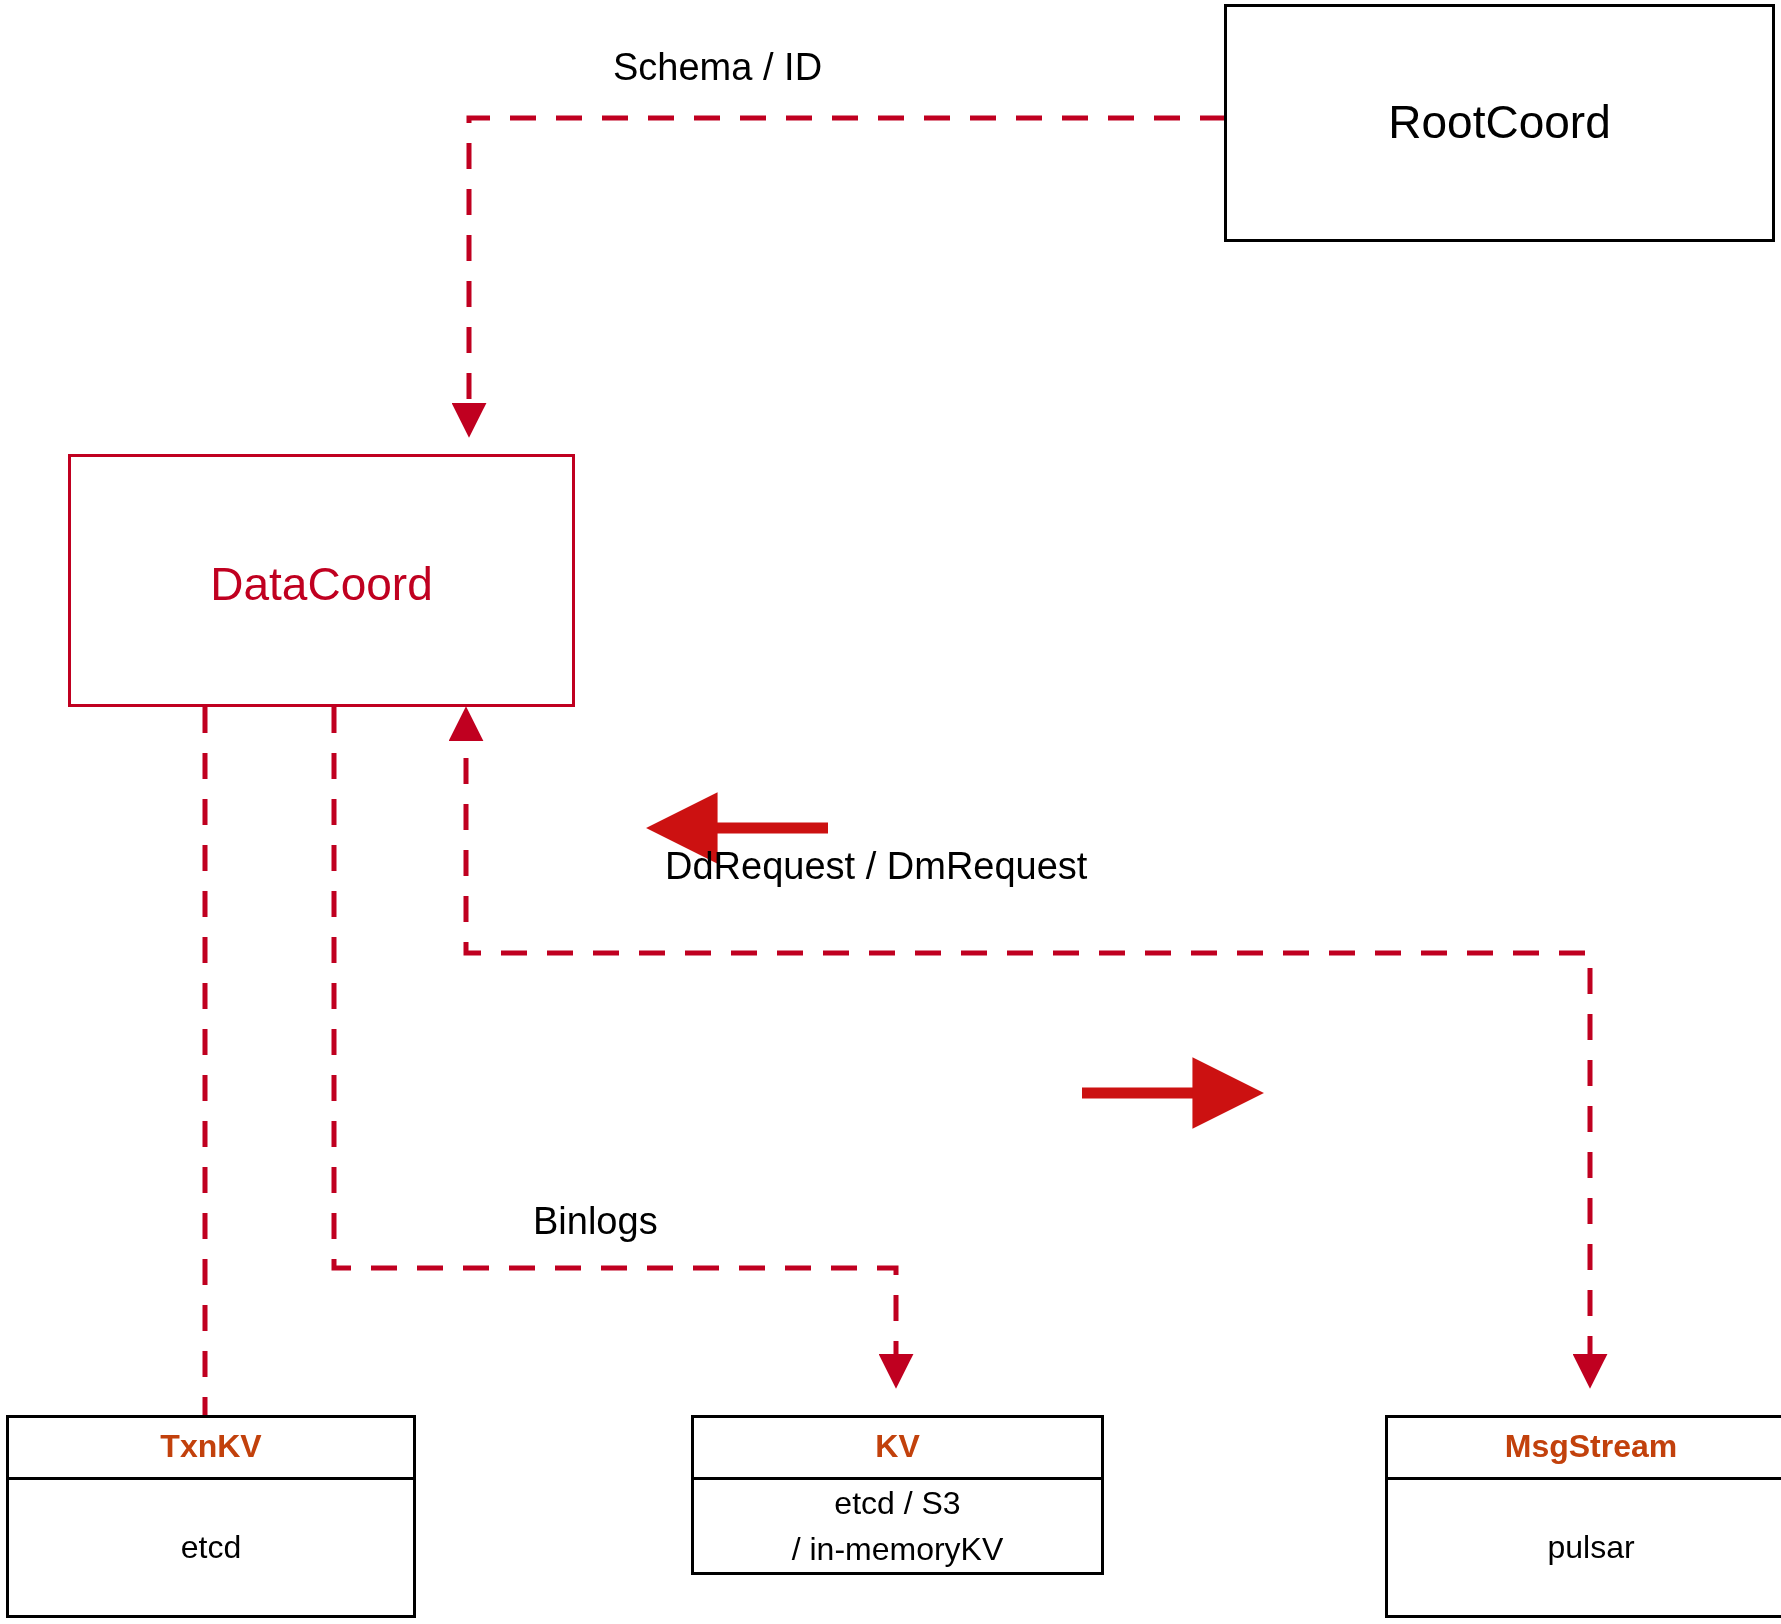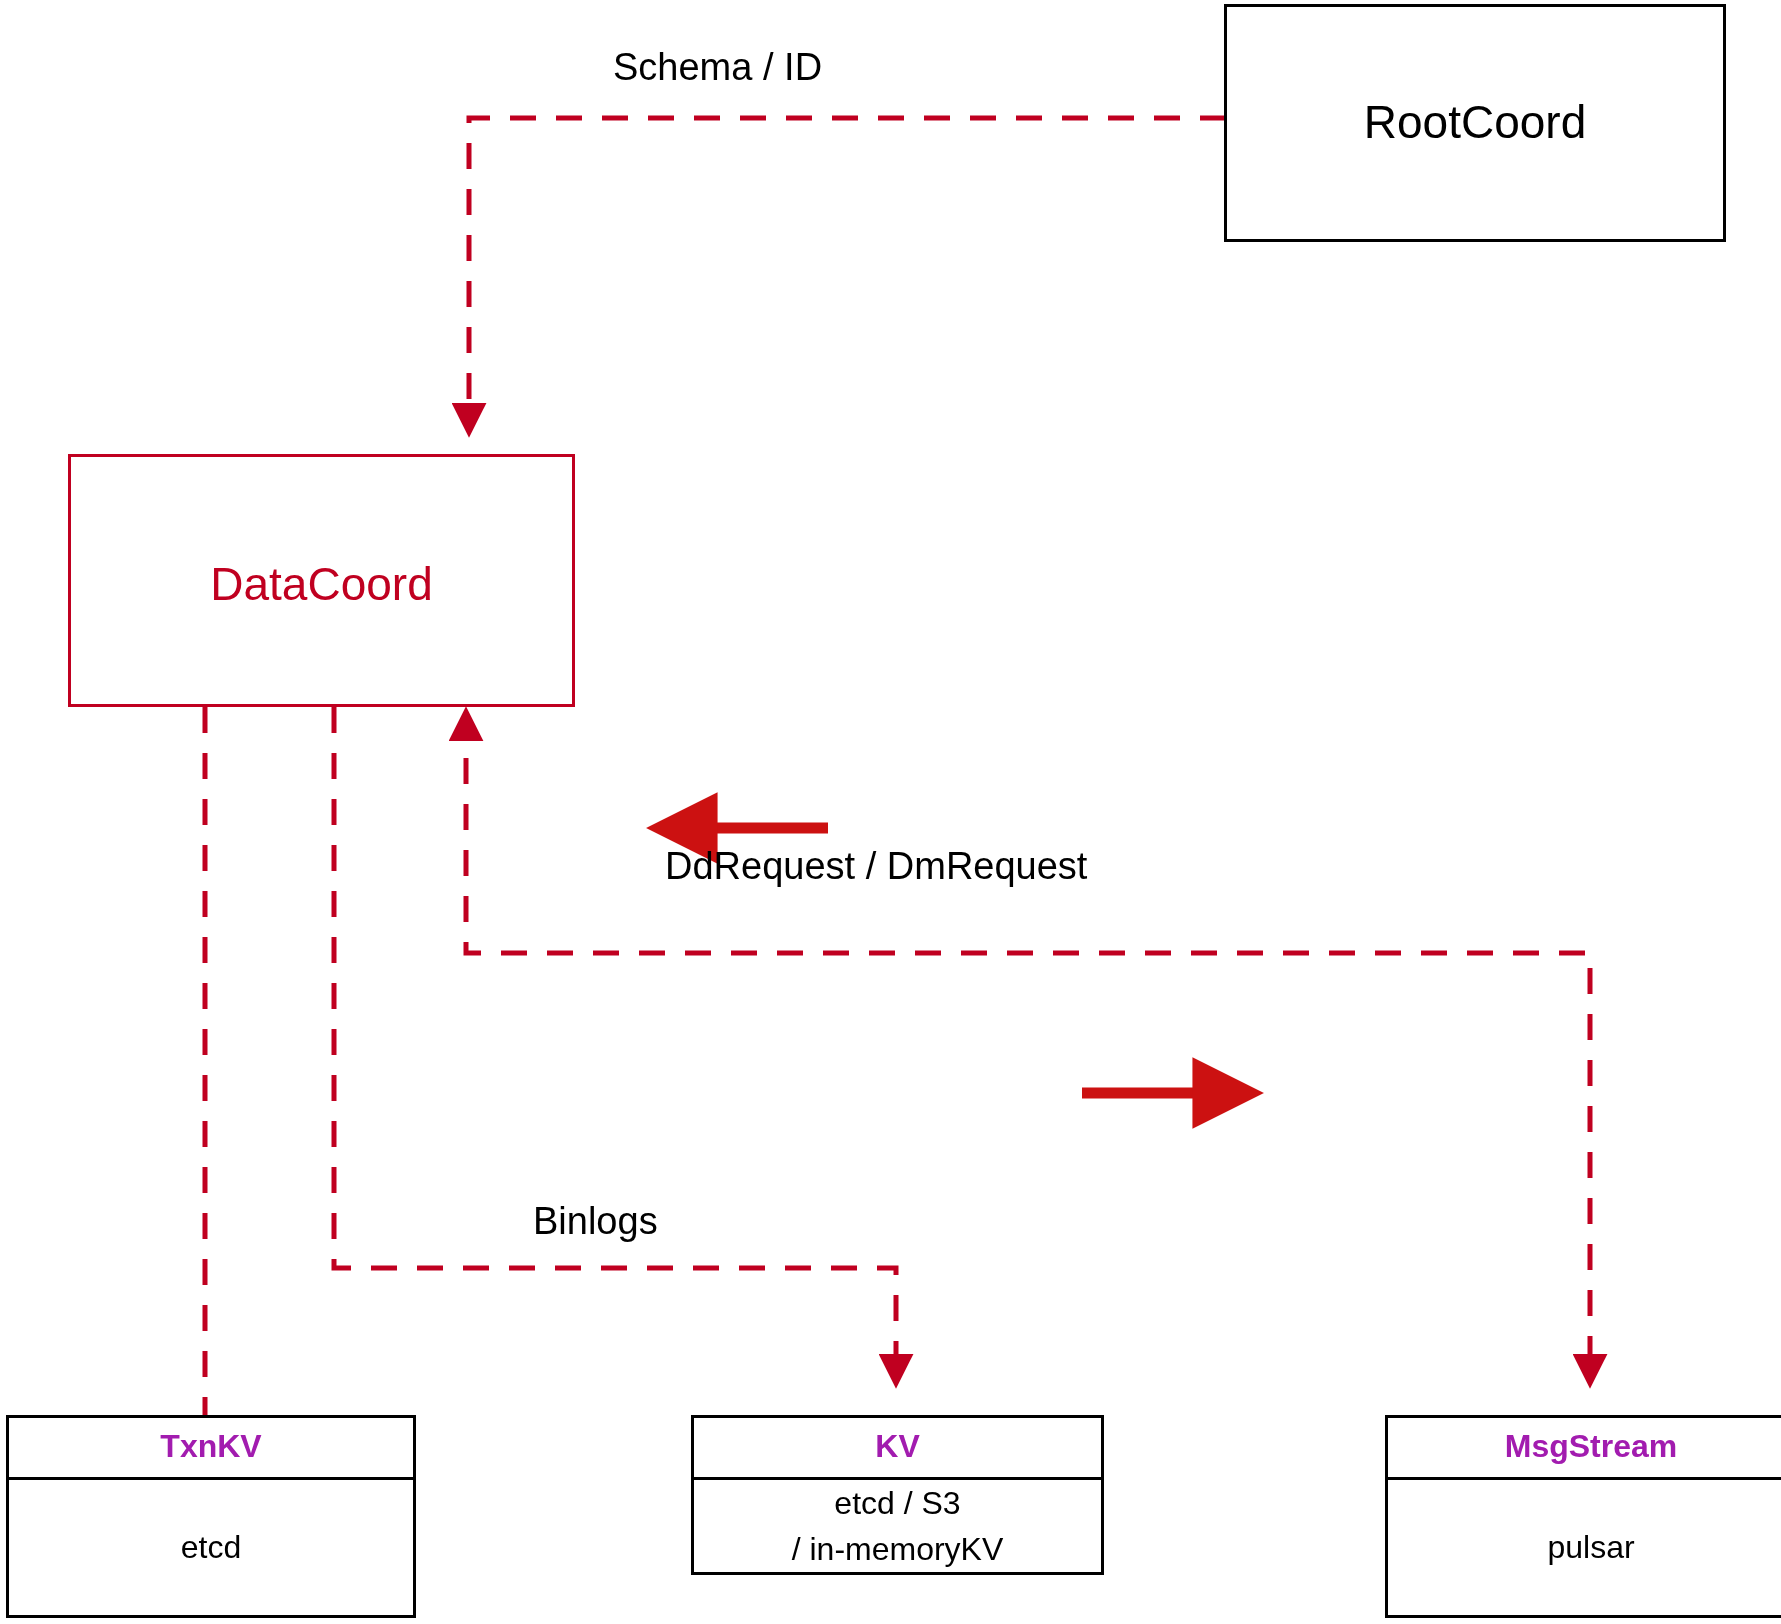--- a/index.html
+++ b/index.html
@@ -53,21 +53,21 @@
     position: absolute;
     box-sizing: border-box;
     background: #ffffff;
     border: 3px solid #000000;
     display: flex;
     flex-direction: column;
   }
   .store-title {
     font-size: 32px;
     font-weight: bold;
-    color: #a21caf;
+    color: #c2410c;
     text-align: center;
     padding: 10px 0 12px 0;
     border-bottom: 3px solid #000000;
     box-sizing: border-box;
     height: 62px;
   }
   .store-body {
     flex: 1;
     display: flex;
     flex-direction: column;
@@ -106,21 +106,21 @@
 
     <path d="M 205 707 L 205 1418" fill="none" stroke="#c00020" stroke-width="5" stroke-dasharray="26 20"></path>
 
     <path d="M 334 707 L 334 1268 L 896 1268 L 896 1383" fill="none" stroke="#c00020" stroke-width="5" stroke-dasharray="26 20" marker-end="url(#arrow-red)"></path>
 
     <line x1="828" y1="828" x2="658" y2="828" stroke="#cc1111" stroke-width="11" marker-end="url(#arrow-solid)"></line>
 
     <line x1="1082" y1="1093" x2="1252" y2="1093" stroke="#cc1111" stroke-width="11" marker-end="url(#arrow-solid)"></line>
   </svg>
 
-  <div class="node-box box-black" style="left:1224px; top:4px; width:502px; height:238px;">
+  <div class="node-box box-black" style="left:1224px; top:4px; width:551px; height:238px;">
     <div class="node-label lbl-rootcoord" style="top:88px;">RootCoord</div>
   </div>
 
   <div class="node-box box-red" style="left:68px; top:454px; width:507px; height:253px;">
     <div class="node-label lbl-datacoord" style="top:100px;">DataCoord</div>
   </div>
 
   <div class="store-box" style="left:6px; top:1415px; width:410px; height:203px;">
     <div class="store-title">TxnKV</div>
     <div class="store-body">

